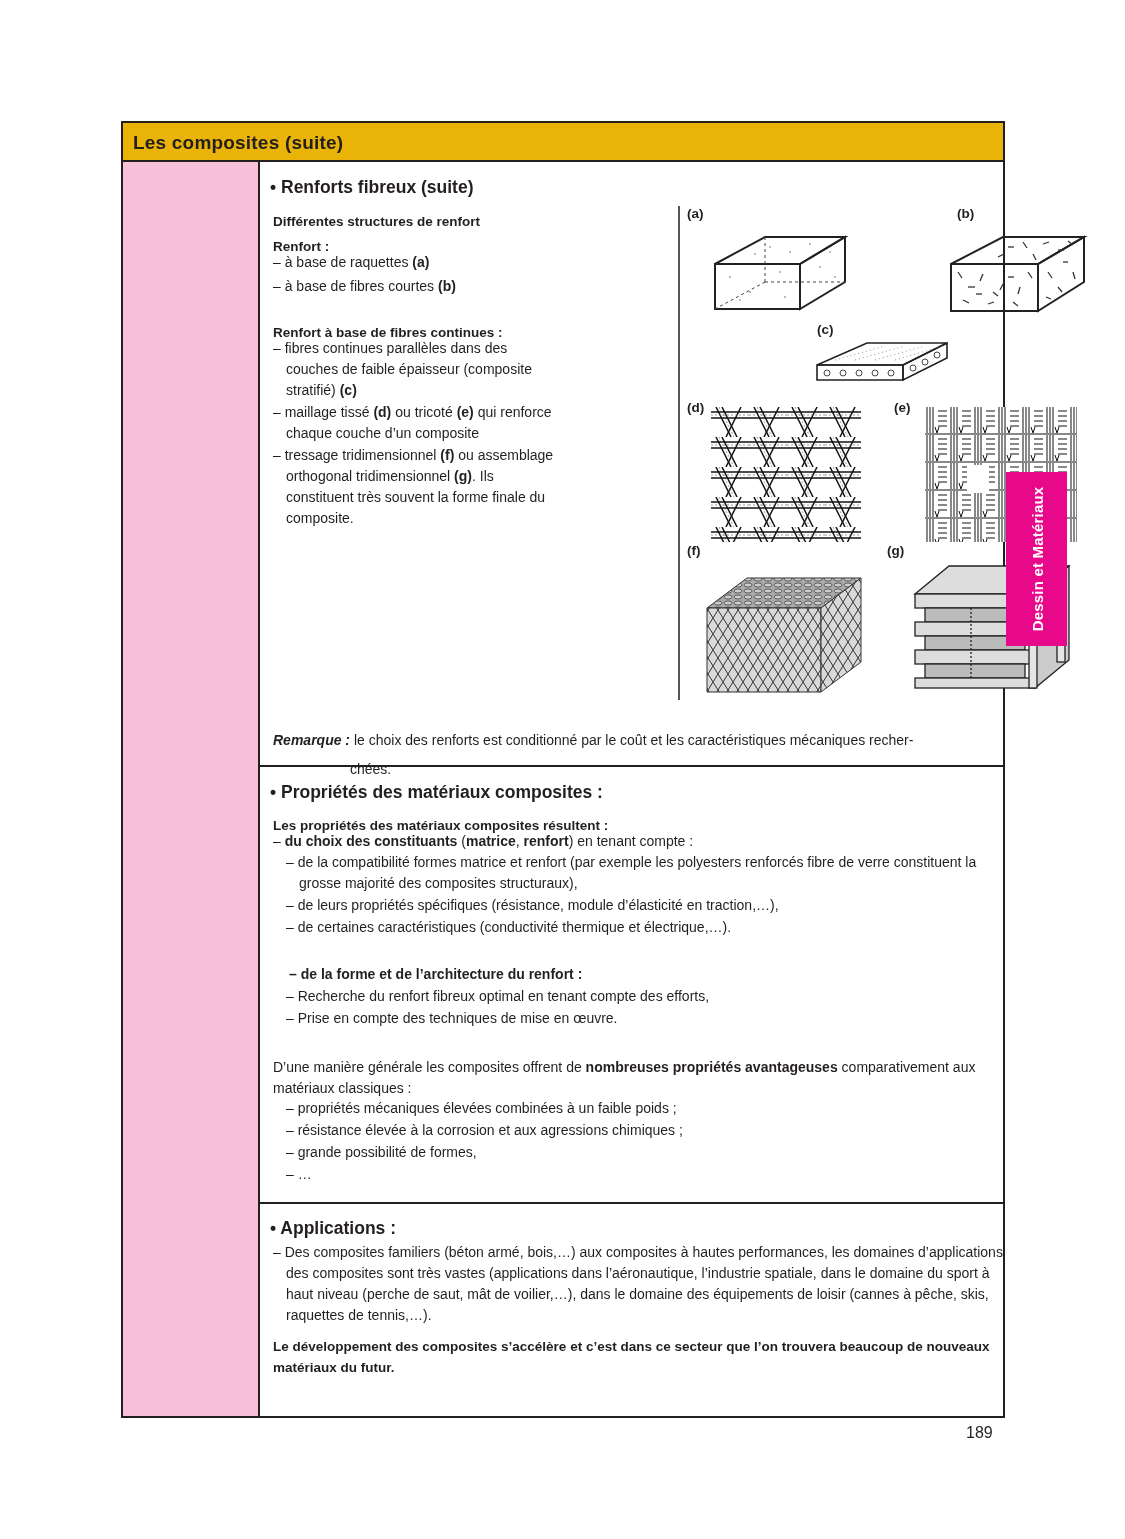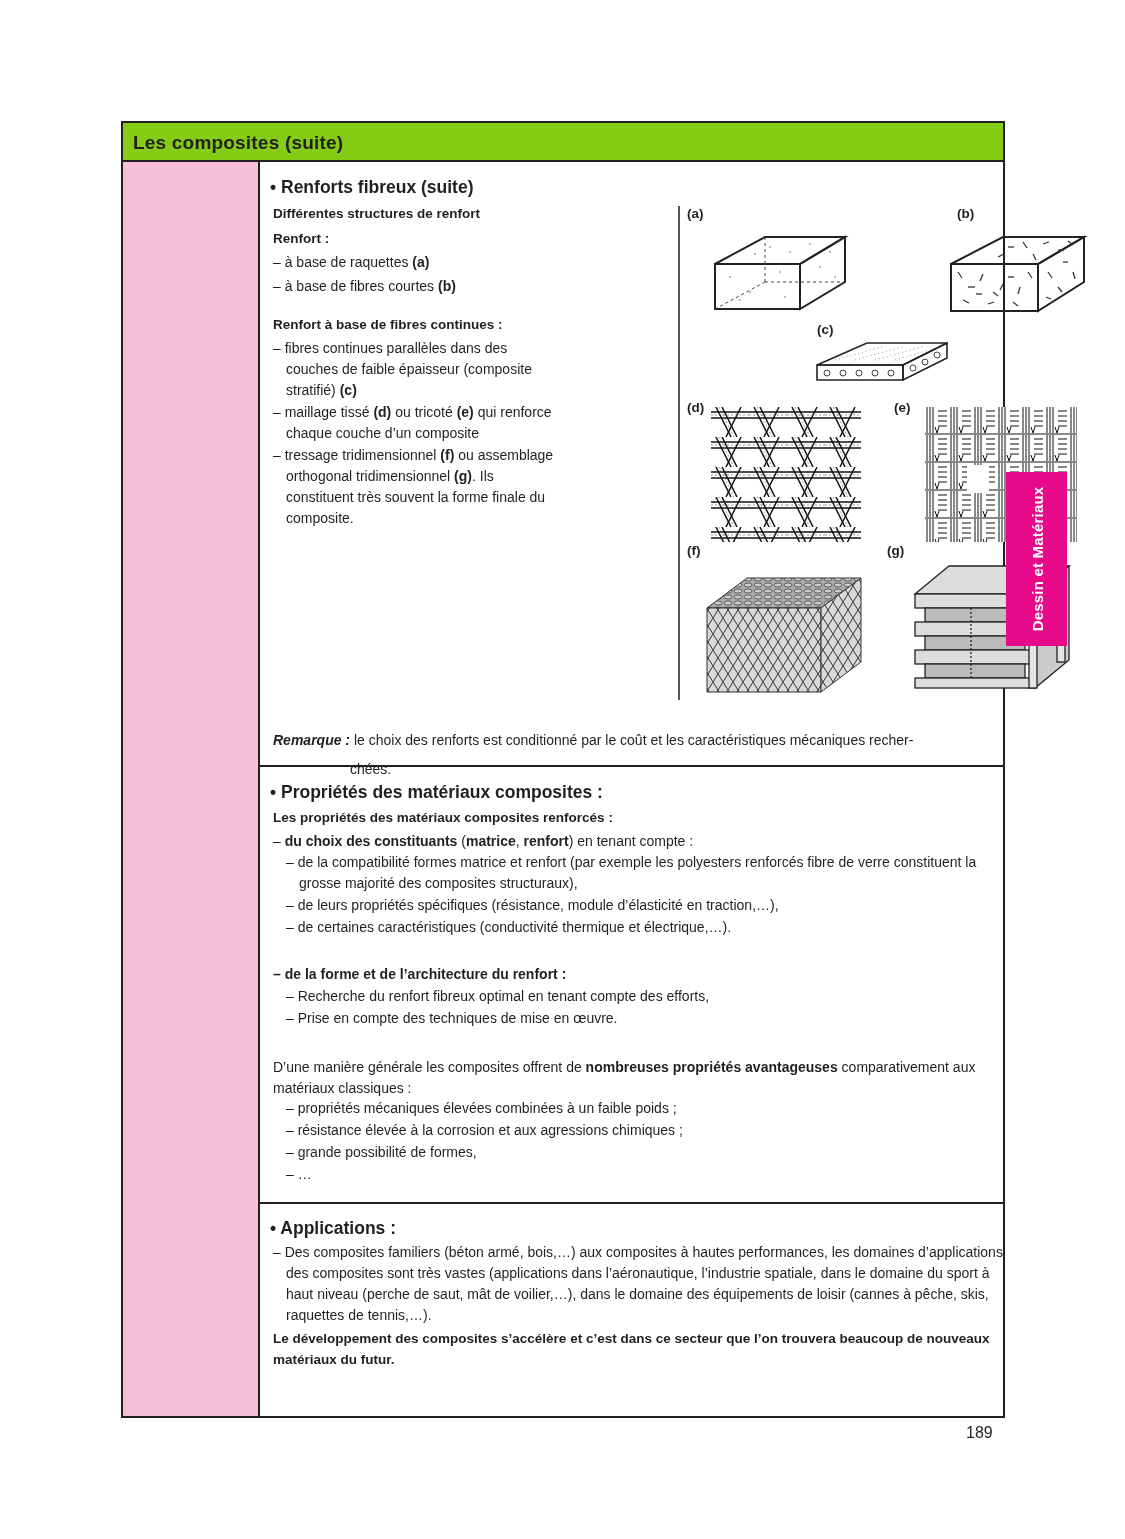--- a/index.html
+++ b/index.html
@@ -1,26 +1,26 @@
 <!DOCTYPE html>
 <html><head>
 <meta charset="utf-8">
 <style>
   html, body { margin:0; padding:0; background:#ffffff; }
   body { width:1125px; height:1539px; position:relative; font-family:"Liberation Sans", sans-serif; color:#231f20; overflow:hidden; }
   .frame { position:absolute; left:121px; top:121px; width:884px; height:1297px; border:2px solid #231f20; box-sizing:border-box; }
-  .header { position:absolute; left:0; top:0; right:0; height:39px; background:#84cc16; border-bottom:2px solid #231f20; box-sizing:border-box; }
+  .header { position:absolute; left:0; top:0; right:0; height:39px; background:#eab308; border-bottom:2px solid #231f20; box-sizing:border-box; }
   .header-title { position:absolute; left:10px; top:9px; font-size:19px; font-weight:bold; letter-spacing:0.2px; }
   .leftcol { position:absolute; left:0; top:39px; width:137px; bottom:0; background:#f7bfd8; border-right:2px solid #231f20; box-sizing:border-box; }
   .main { position:absolute; left:137px; top:39px; right:0; bottom:0; }
   .section { position:absolute; left:0; right:0; box-sizing:border-box; }
   .divider { position:absolute; left:0; right:0; height:0; border-top:2px solid #231f20; }
   h2 { margin:0; font-size:17.5px; font-weight:bold; position:absolute; }
   .t { position:absolute; font-size:14px; line-height:21px; white-space:nowrap; }
-  .b { font-weight:bold; }
+  .b { font-weight:bold;margin-top:8px; }
   .i { font-style:italic; }
   .ind1 { padding-left:13px; text-indent:-13px; white-space:normal; }
   .vsep { position:absolute; left:418px; top:44px; width:0; height:494px; border-left:2px solid #555; }
   .fig-label { position:absolute; font-size:13.5px; font-weight:bold; }
   .fig { position:absolute; }
   .sidetab { position:absolute; left:1006px; top:472px; width:61px; height:174px; background:#e8098b; }
   .sidetab span { position:absolute; left:50%; top:50%; transform:translate(-50%,-50%) rotate(-90deg); color:#fff; font-weight:bold; font-size:15px; white-space:nowrap; letter-spacing:0.2px; }
   .pagenum { position:absolute; left:966px; top:1424px; font-size:16px; }
 </style>
 </head>
@@ -215,27 +215,27 @@
       </svg>
 
       <div class="t" style="left:13px;top:568px;width:730px;"><b class="i">Remarque :</b><span> le choix des renforts est conditionné par le coût et les caractéristiques mécaniques recher-</span></div>
       <div class="t" style="left:90px;top:588px;margin-top:9px;">chées.</div>
     </div>
 
     <div class="divider" style="top:603px;"></div>
 
     <div class="section" style="top:605px;height:435px;">
       <h2 style="left:10px;top:15px;">• Propriétés des matériaux composites :</h2>
-      <div class="t b" style="left:13px;top:40px;font-size:13.5px;">Les propriétés des matériaux composites renforcés :</div>
+      <div class="t b" style="left:13px;top:40px;font-size:13.5px;">Les propriétés des matériaux composites résultent :</div>
       <div class="t" style="left:13px;top:64px;"><span>– </span><b>du choix des constituants</b><span> (</span><b>matrice</b><span>, </span><b>renfort</b><span>) en tenant compte :</span></div>
       <div class="t ind1" style="left:26px;top:85px;width:710px;">– de la compatibilité formes matrice et renfort (par exemple les polyesters renforcés fibre de verre constituent la grosse majorité des composites structuraux),</div>
       <div class="t" style="left:26px;top:128px;">– de leurs propriétés spécifiques (résistance, module d’élasticité en traction,…),</div>
       <div class="t" style="left:26px;top:150px;">– de certaines caractéristiques (conductivité thermique et électrique,…).</div>
 
-      <div class="t" style="left:13px;top:197px;font-weight:bold;"><span>– </span><b>de la forme et de l’architecture du renfort :</b></div>
+      <div class="t" style="left:29px;top:197px;font-weight:bold;"><span>– </span><b>de la forme et de l’architecture du renfort :</b></div>
       <div class="t" style="left:26px;top:219px;">– Recherche du renfort fibreux optimal en tenant compte des efforts,</div>
       <div class="t" style="left:26px;top:241px;">– Prise en compte des techniques de mise en œuvre.</div>
 
       <div class="t" style="left:13px;top:290px;width:722px;white-space:normal;"><span>D’une manière générale les composites offrent de </span><b>nombreuses propriétés avantageuses</b><span> comparativement aux matériaux classiques :</span></div>
       <div class="t" style="left:26px;top:331px;">– propriétés mécaniques élevées combinées à un faible poids ;</div>
       <div class="t" style="left:26px;top:353px;">– résistance élevée à la corrosion et aux agressions chimiques ;</div>
       <div class="t" style="left:26px;top:375px;">– grande possibilité de formes,</div>
       <div class="t" style="left:26px;top:397px;">– …</div>
     </div>
 

